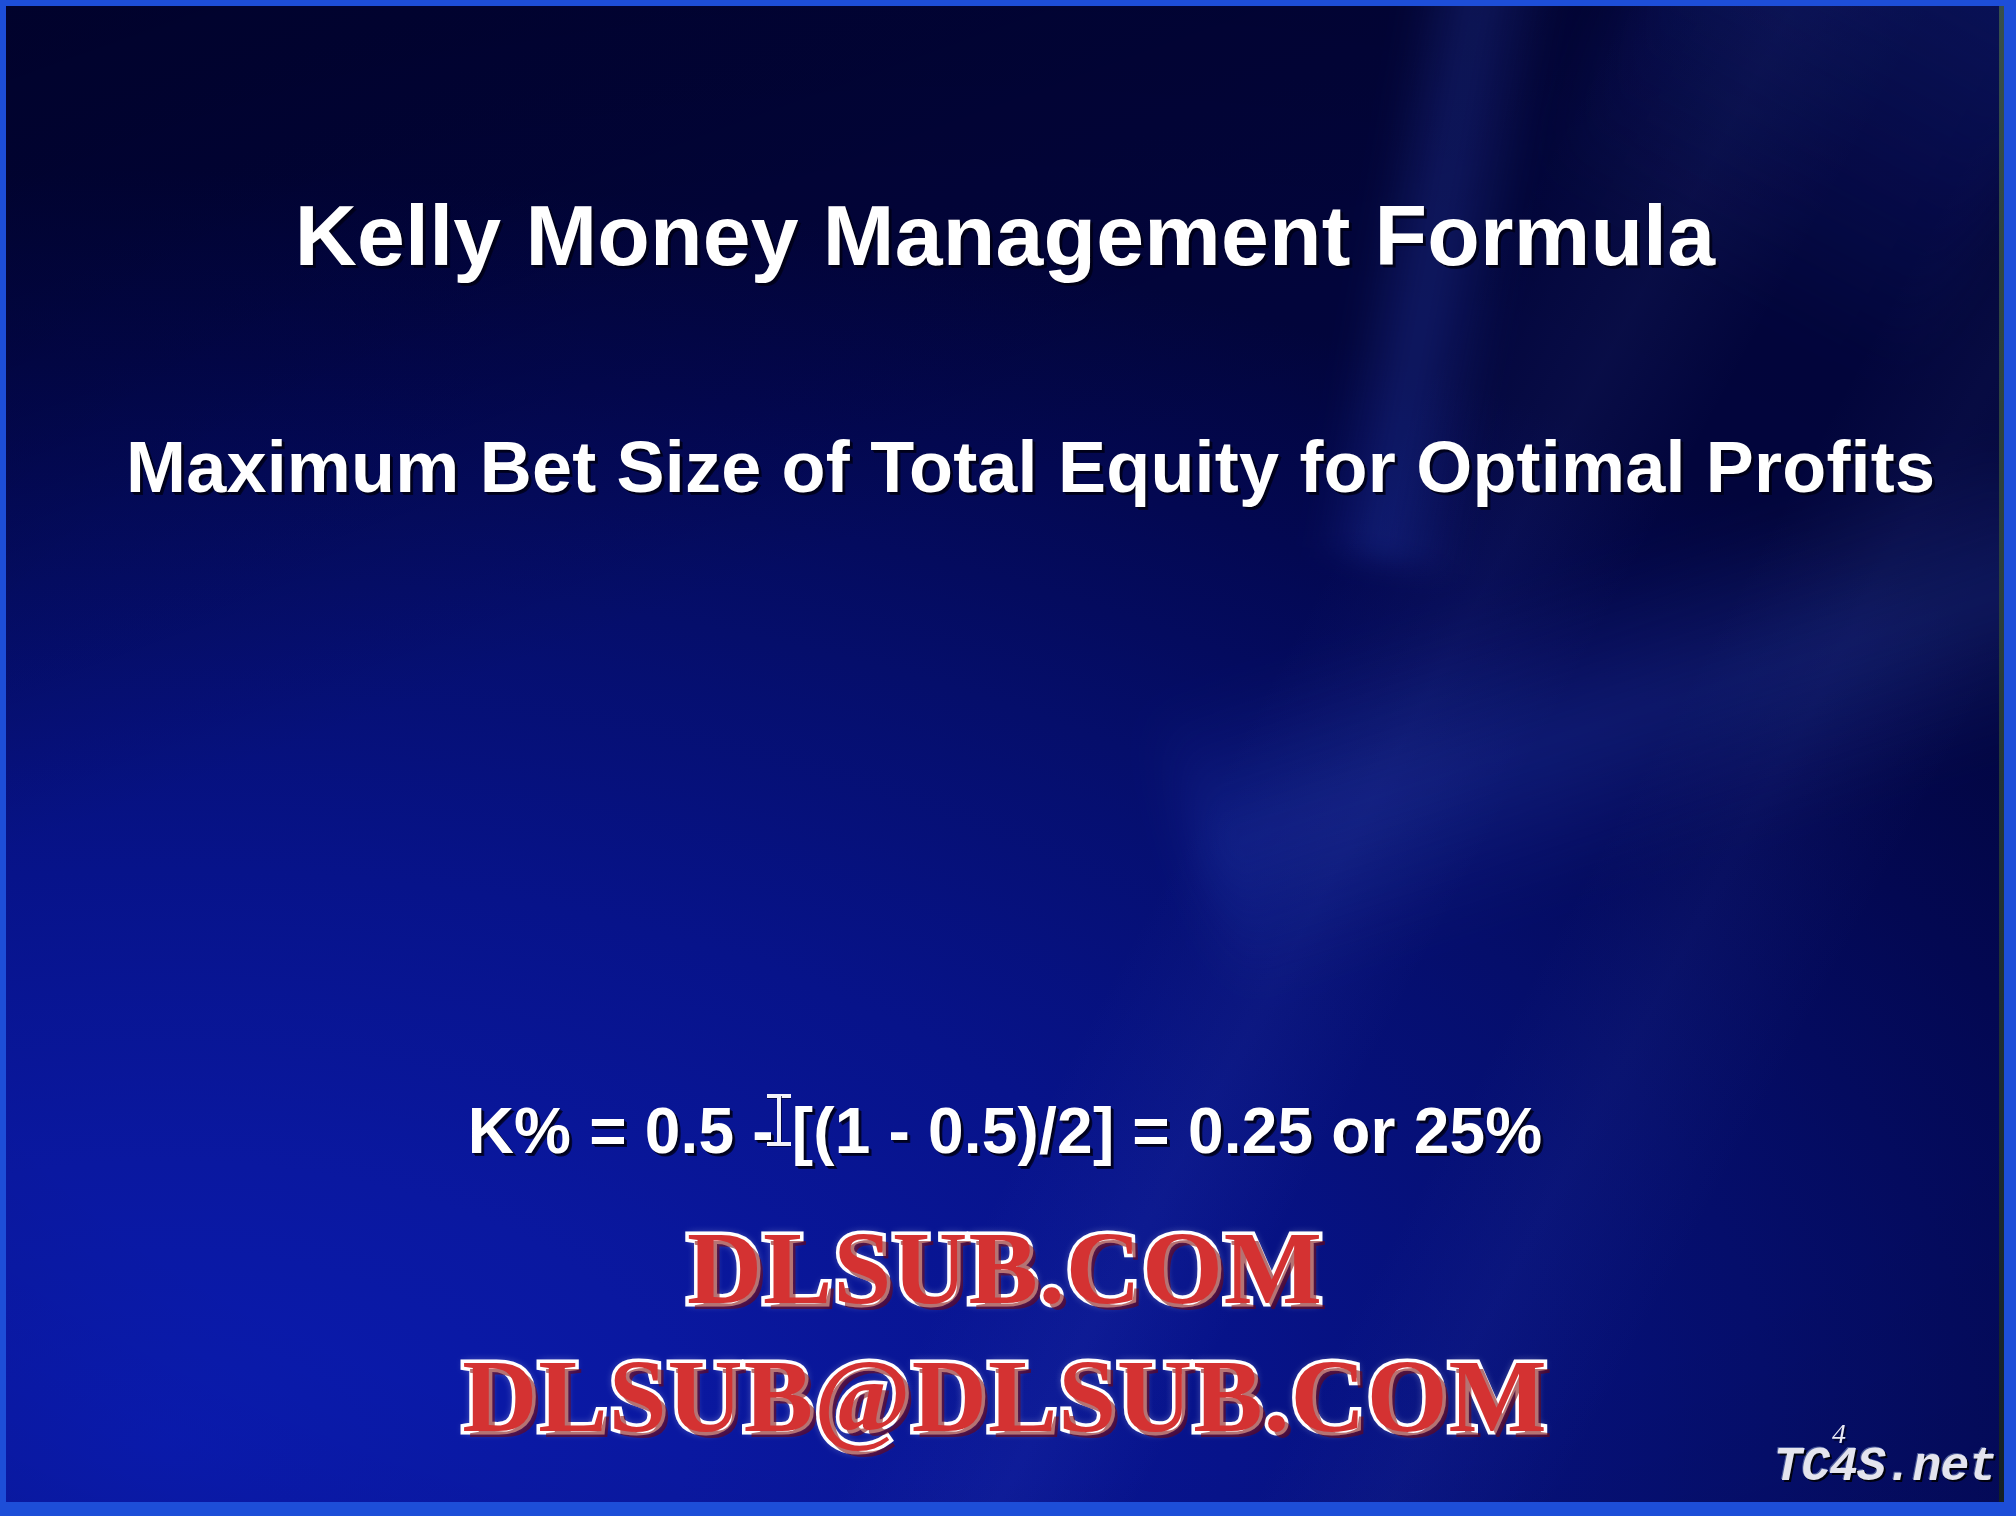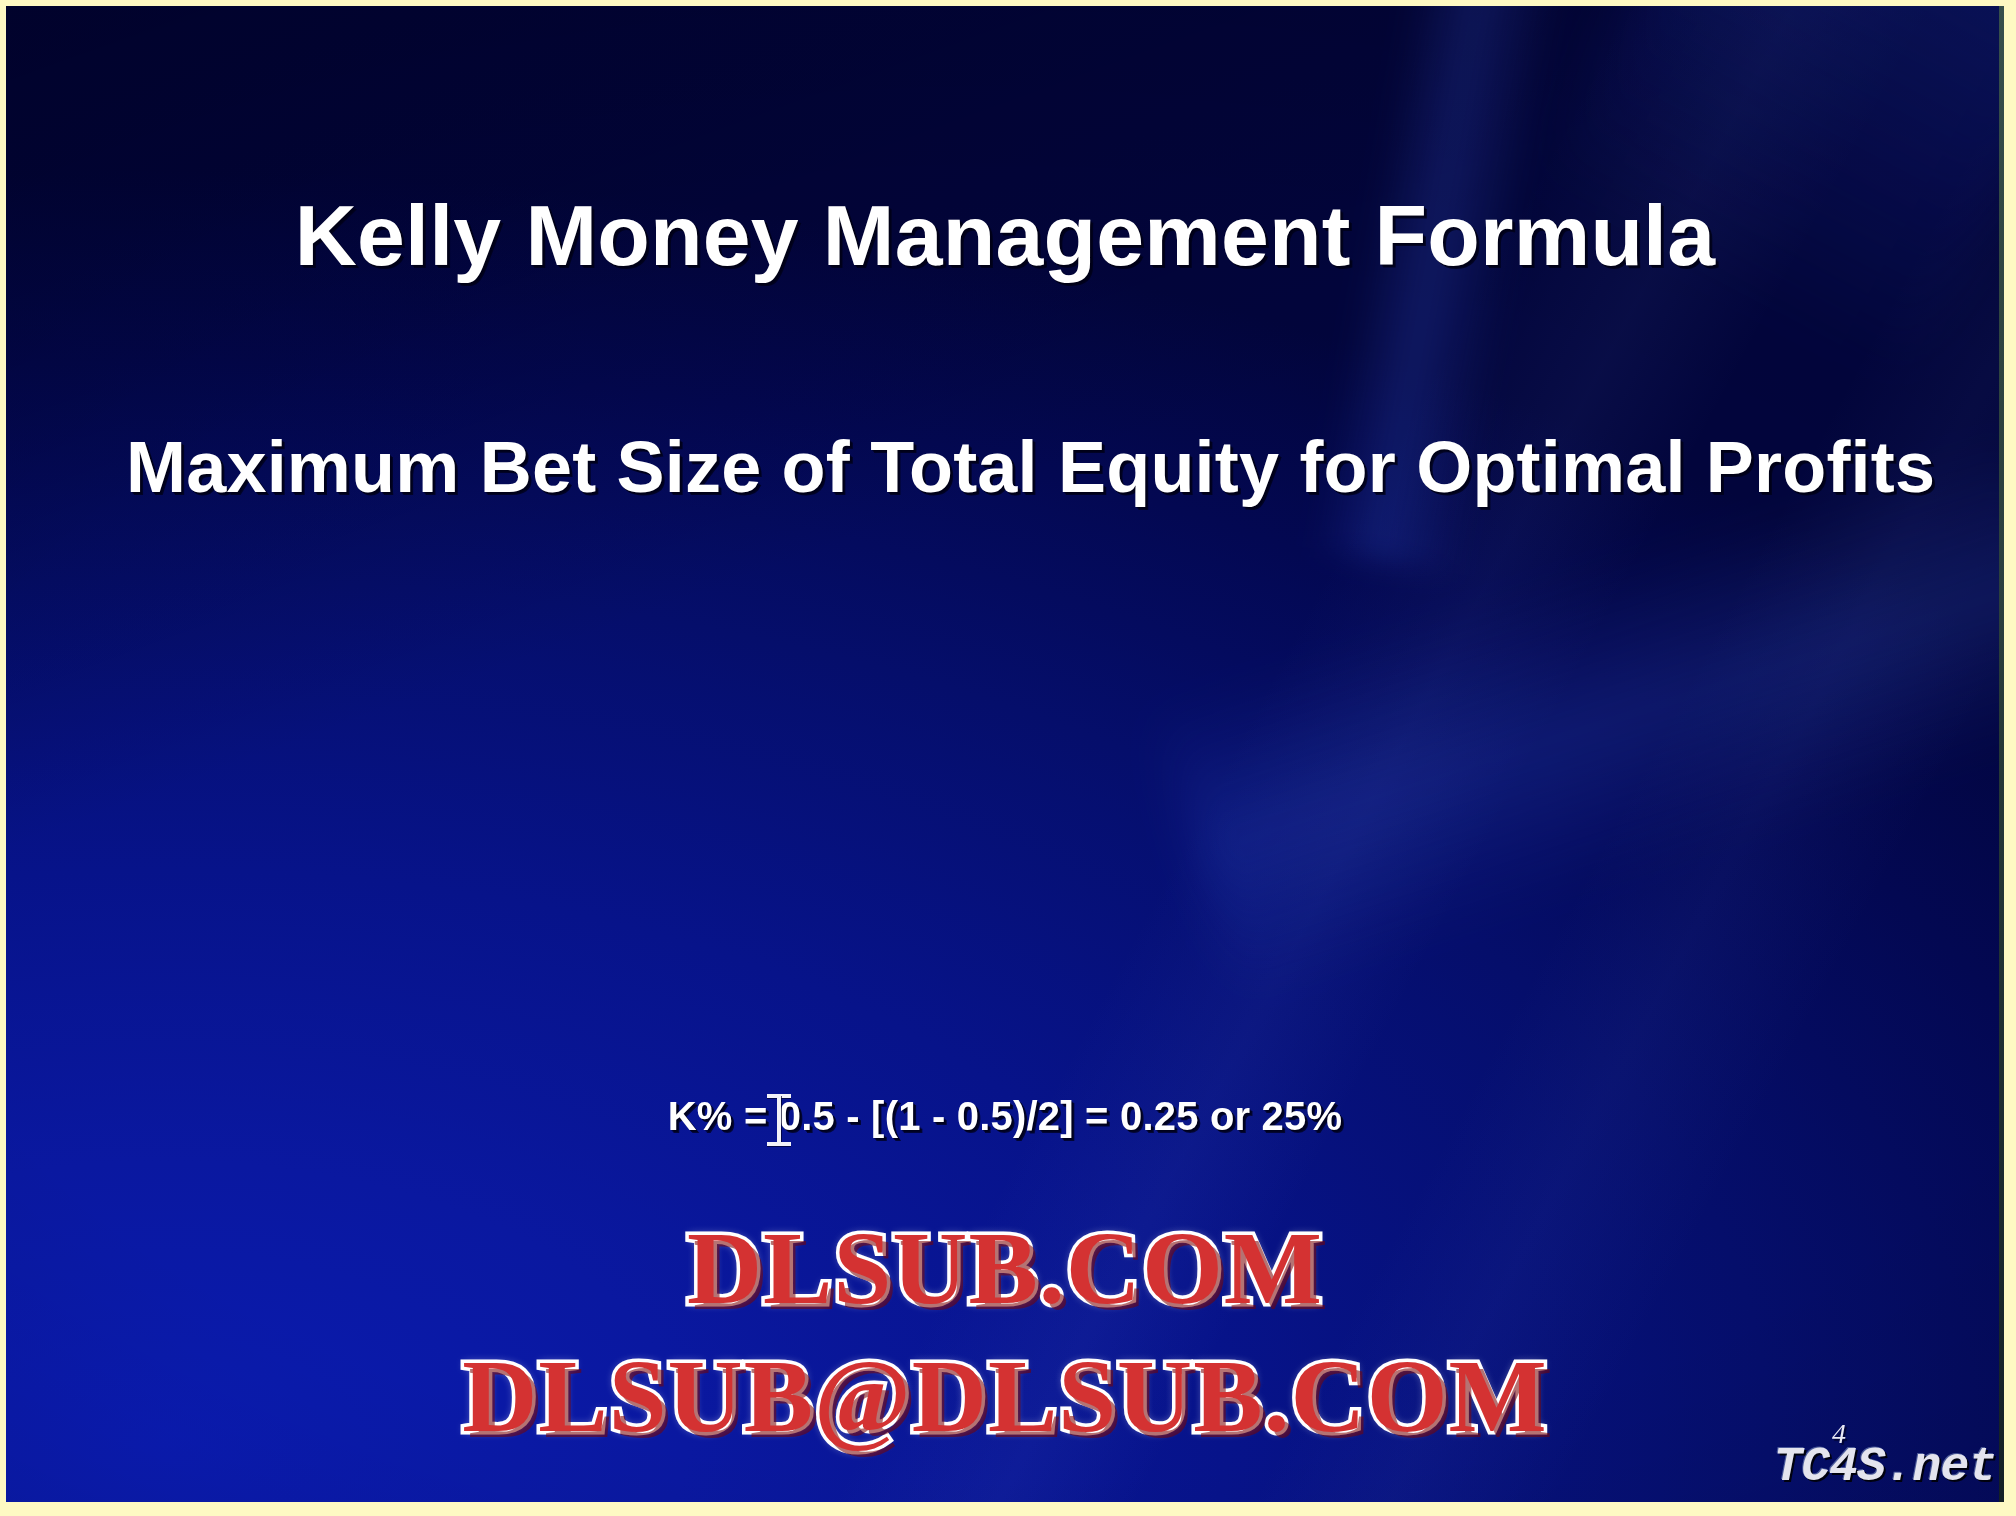--- a/index.html
+++ b/index.html
@@ -12,21 +12,21 @@
     height: 1516px;
     overflow: hidden;
     font-family: "Liberation Sans", sans-serif;
   }
 
   
   #video-frame {
     position: relative;
     width: 2016px;
     height: 1516px;
-    background: #fef9c3;
+    background: #1d4ed8;
   }
 
   
   #slide {
     position: absolute;
     left: 6px;
     top: 6px;
     width: 1998px;
     height: 1496px;
     overflow: hidden;
@@ -150,21 +150,21 @@
 
   #example-heading {
     left: 0; right: 0;
     top: 998px;
     font-size: 62px;
   }
 
   #example-formula {
     left: 0; right: 0;
     top: 1088px;
-    font-size: 40px;
+    font-size: 64px;
   }
 
   
   #page-number {
     position: absolute;
     left: 1826px;
     top: 1412px;
     color: #e9e9f4;
     font-family: "Liberation Serif", serif;
     font-size: 28px;

